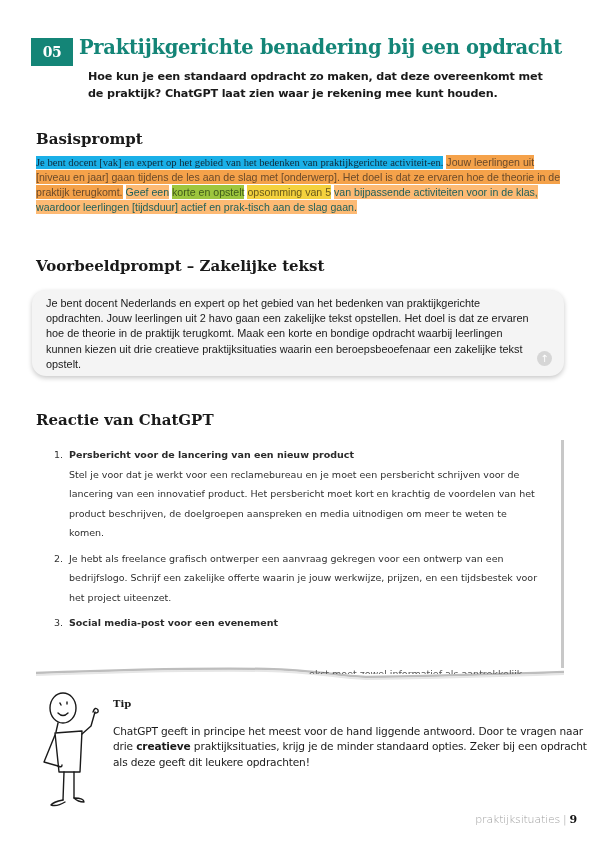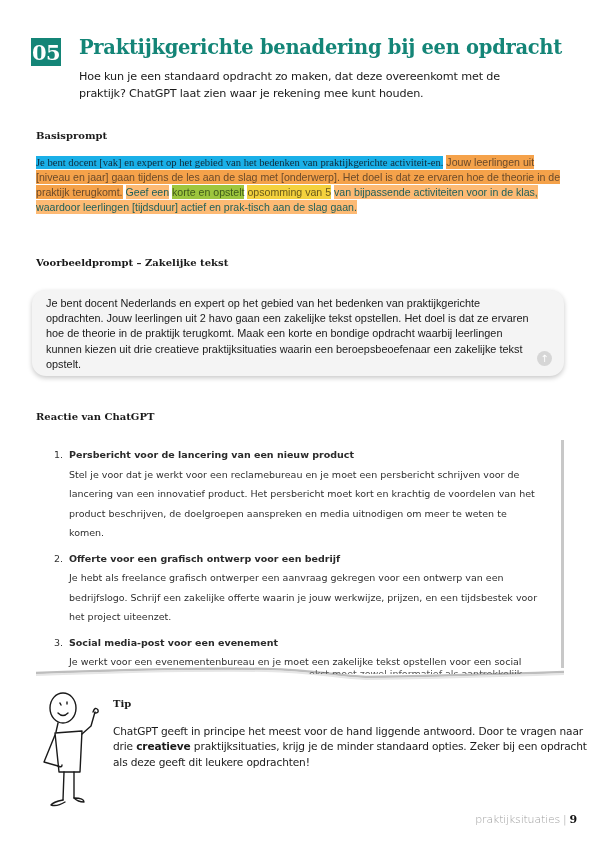--- a/index.html
+++ b/index.html
@@ -1,38 +1,38 @@
 <!DOCTYPE html>
 <html><head>
   <meta charset="utf-8">
   <style>
     * { box-sizing: border-box; margin: 0; padding: 0; }
     html, body { width: 600px; height: 849px; background: #ffffff; overflow: hidden; }
     body { position: relative; font-family: "DejaVu Sans", sans-serif; color: #1a1a1a; }
 
     .num-badge {
-      position: absolute; left: 31px; top: 38px; width: 30px; height: 28px;
+      position: absolute; left: 31px; top: 38px; width: 42px; height: 28px;
       background: #148577; color: #fff;
-      font-family: "DejaVu Serif", serif; font-weight: bold; font-size: 21px;
+      font-family: "DejaVu Serif", serif; font-weight: bold; font-size: 14px;
       display: flex; align-items: center; justify-content: center; letter-spacing: -0.5px;
     }
     .page-title {
       position: absolute; left: 79px; top: 36px;
       font-family: "DejaVu Serif", serif; font-weight: bold; font-size: 19.5px;
       color: #148577; white-space: nowrap; letter-spacing: -0.3px;
     }
     .subtitle {
-      position: absolute; left: 79px; top: 68px; width: 470px;
-      font-family: "DejaVu Sans", sans-serif; font-weight: normal; font-size: 11.2px;
+      position: absolute; left: 88px; top: 68px; width: 470px;
+      font-family: "DejaVu Sans", sans-serif; font-weight: bold; font-size: 11.2px;
       line-height: 17px; color: #1a1a1a; letter-spacing: -0.15px;
     }
 
     .section-h {
       position: absolute; left: 36px;
-      font-family: "DejaVu Serif", serif; font-weight: bold; font-size: 10px; color: #1a1a1a;
+      font-family: "DejaVu Serif", serif; font-weight: bold; font-size: 15px; color: #1a1a1a;
       white-space: nowrap;
     }
 
     .basis {
       position: absolute; left: 36px; top: 155px; width: 530px;
       font-family: "Liberation Sans", sans-serif; font-size: 10.6px; line-height: 15px;
       color: #333;
     }
     .basis span { padding: 1px 0; box-decoration-break: clone; -webkit-box-decoration-break: clone; }
     .hl-blue { background: #1ab0e8; color: #0e2a3a; font-family: Liberation Serif, serif; }
@@ -132,27 +132,25 @@
 <h2 class="section-h" style="top:411px;">Reactie van ChatGPT</h2>
 <div class="response">
   <ol class="resp-list">
     <li class="resp-item">
       <span class="resp-num">1.</span>
       <div class="resp-title">Persbericht voor de lancering van een nieuw product</div>
       <div class="resp-body">Stel je voor dat je werkt voor een reclamebureau en je moet een persbericht schrijven voor de lancering van een innovatief product. Het persbericht moet kort en krachtig de voordelen van het product beschrijven, de doelgroepen aanspreken en media uitnodigen om meer te weten te komen.</div>
     </li>
     <li class="resp-item">
       <span class="resp-num">2.</span>
-      <div class="resp-title">Offerte voor een grafisch ontwerp voor een bedrijf</div>
       <div class="resp-body">Je hebt als freelance grafisch ontwerper een aanvraag gekregen voor een ontwerp van een bedrijfslogo. Schrijf een zakelijke offerte waarin je jouw werkwijze, prijzen, en een tijdsbestek voor het project uiteenzet.</div>
     </li>
     <li class="resp-item">
       <span class="resp-num">3.</span>
       <div class="resp-title">Social media-post voor een evenement</div>
-      <div class="resp-body">Je werkt voor een evenementenbureau en je moet een zakelijke tekst opstellen voor een social</div>
     </li>
   </ol>
 </div>
 <svg class="torn-edge" viewBox="0 0 531 22">
   <path d="M0,13 C80,10 160,8 230,9 C280,10 300,16 330,17 C400,16 470,14 528,12" fill="none" stroke="#bdbdbd" stroke-width="2.5"></path>
   <path d="M0,15 C80,12 160,10 230,11 C280,12 300,18 330,19 C400,18 470,16 528,14" fill="none" stroke="#e6e6e6" stroke-width="2"></path>
 </svg>
 <div class="cutoff">...ekst moet zowel informatief als aantrekkelijk</div>
 
 <svg class="figure" viewBox="0 0 70 120">

